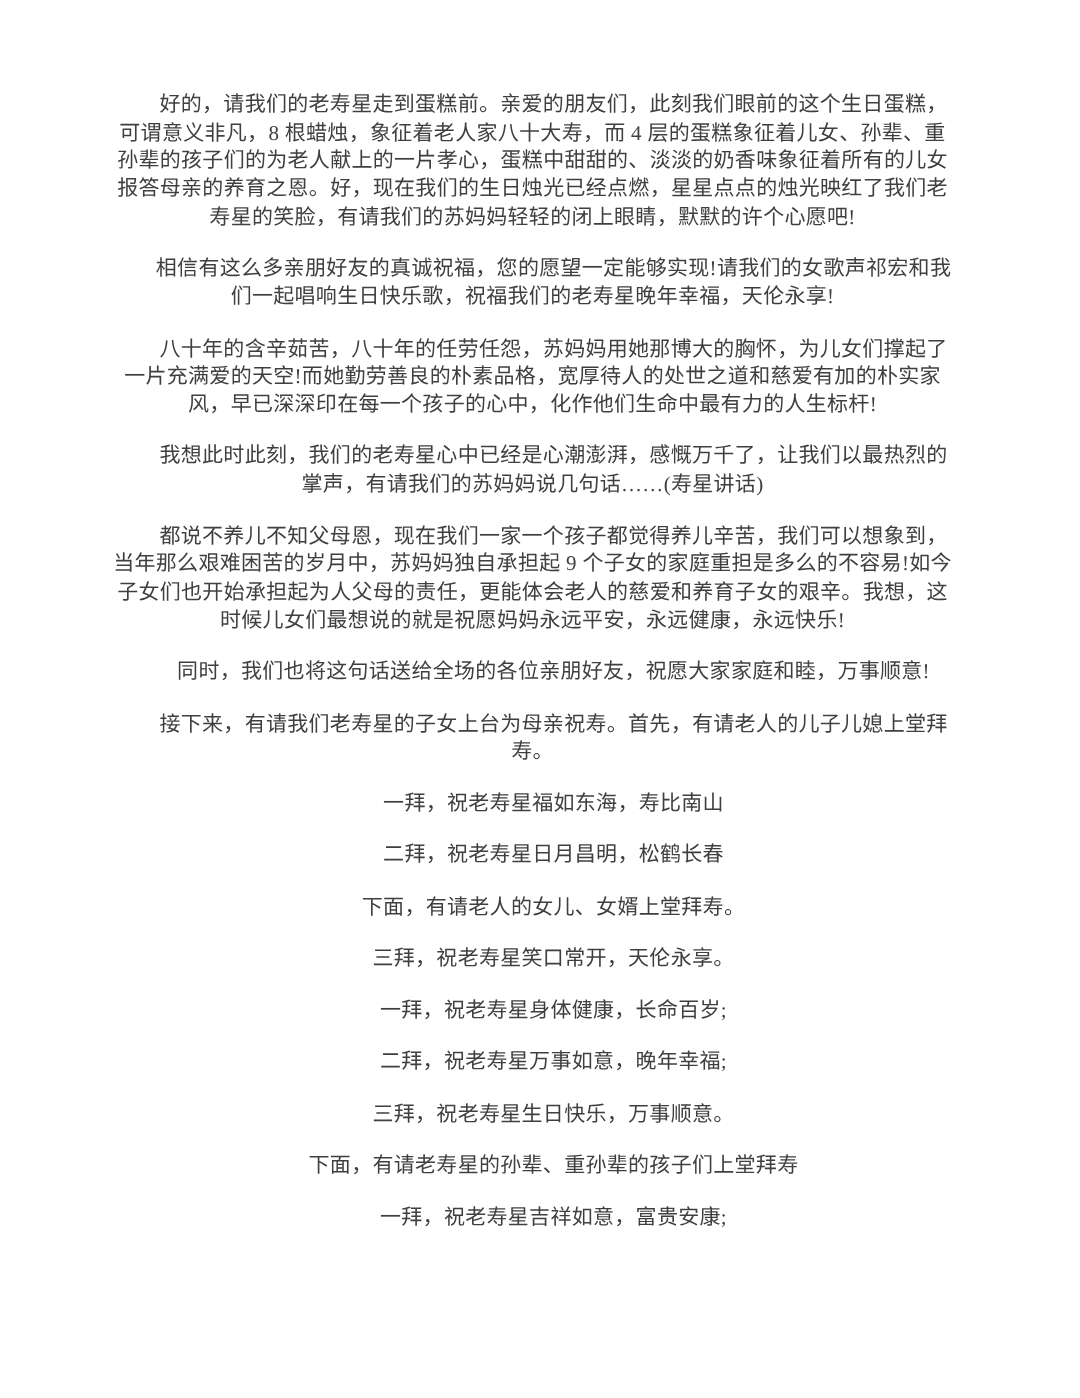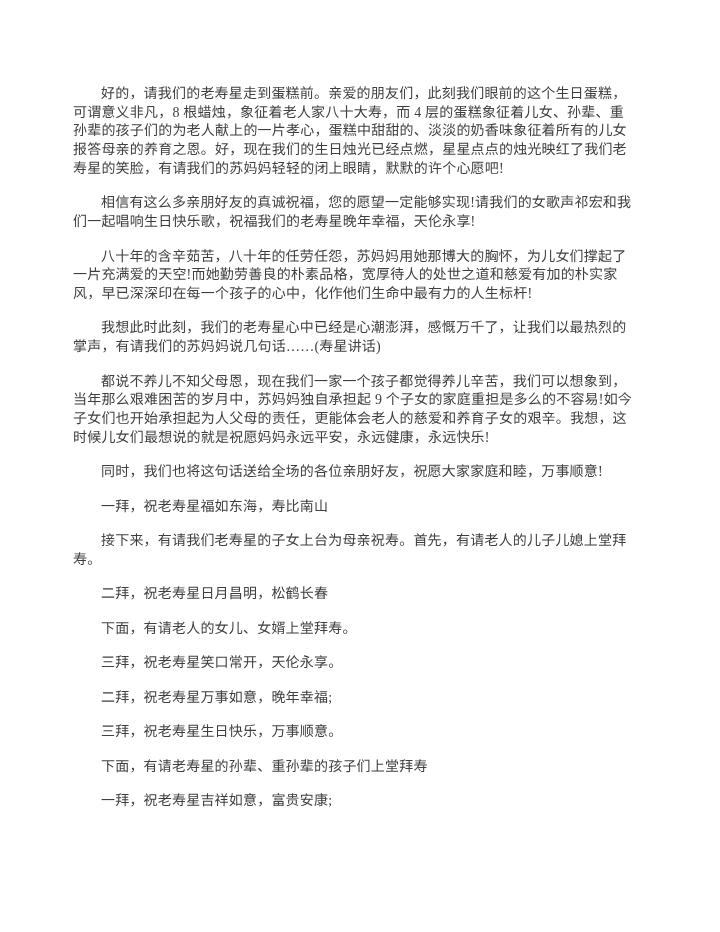--- a/index.html
+++ b/index.html
@@ -15,26 +15,26 @@
     font-family: "Liberation Serif", "DejaVu Serif", serif;
   }
   .page {
     position: absolute;
     inset: 0;
     background: #ffffff;
   }
   .doc {
     position: absolute;
     left: 73px;
-    top: 85px;
+    top: 62px;
     width: 564px;
     color: #3f3f3f;
     font-size: 14px;
     line-height: 18.7px;
-    text-align: left;
+    text-align: center;
     letter-spacing: 0.2px;
   }
   .doc p.para {
     margin: 0 0 15.8px 0;
     text-indent: 2em;
     word-break: break-all;
   }
   .doc p.para:last-child {
     margin-bottom: 16px;
   }
@@ -44,23 +44,24 @@
 
 <div class="page" style="background: rgb(255, 255, 255);">
   <div class="doc" style="color: rgb(63, 63, 63);">
 
   <p class="para">好的，请我们的老寿星走到蛋糕前。亲爱的朋友们，此刻我们眼前的这个生日蛋糕，可谓意义非凡，8 根蜡烛，象征着老人家八十大寿，而 4 层的蛋糕象征着儿女、孙辈、重孙辈的孩子们的为老人献上的一片孝心，蛋糕中甜甜的、淡淡的奶香味象征着所有的儿女报答母亲的养育之恩。好，现在我们的生日烛光已经点燃，星星点点的烛光映红了我们老寿星的笑脸，有请我们的苏妈妈轻轻的闭上眼睛，默默的许个心愿吧!</p>
       <p class="para">相信有这么多亲朋好友的真诚祝福，您的愿望一定能够实现!请我们的女歌声祁宏和我们一起唱响生日快乐歌，祝福我们的老寿星晚年幸福，天伦永享!</p>
       <p class="para">八十年的含辛茹苦，八十年的任劳任怨，苏妈妈用她那博大的胸怀，为儿女们撑起了一片充满爱的天空!而她勤劳善良的朴素品格，宽厚待人的处世之道和慈爱有加的朴实家风，早已深深印在每一个孩子的心中，化作他们生命中最有力的人生标杆!</p>
       <p class="para">我想此时此刻，我们的老寿星心中已经是心潮澎湃，感慨万千了，让我们以最热烈的掌声，有请我们的苏妈妈说几句话……(寿星讲话)</p>
       <p class="para">都说不养儿不知父母恩，现在我们一家一个孩子都觉得养儿辛苦，我们可以想象到，当年那么艰难困苦的岁月中，苏妈妈独自承担起 9 个子女的家庭重担是多么的不容易!如今子女们也开始承担起为人父母的责任，更能体会老人的慈爱和养育子女的艰辛。我想，这时候儿女们最想说的就是祝愿妈妈永远平安，永远健康，永远快乐!</p>
       <p class="para">同时，我们也将这句话送给全场的各位亲朋好友，祝愿大家家庭和睦，万事顺意!</p>
+      <p class="para">接下来，有请我们老寿星的子女上台为母亲祝寿。首先，有请老人的儿子儿媳上堂拜寿。</p>
       <p class="para">一拜，祝老寿星福如东海，寿比南山</p>
-      <p class="para">接下来，有请我们老寿星的子女上台为母亲祝寿。首先，有请老人的儿子儿媳上堂拜寿。</p>
       <p class="para">二拜，祝老寿星日月昌明，松鹤长春</p>
       <p class="para">下面，有请老人的女儿、女婿上堂拜寿。</p>
       <p class="para">三拜，祝老寿星笑口常开，天伦永享。</p>
+      <p class="para">一拜，祝老寿星身体健康，长命百岁;</p>
       <p class="para">二拜，祝老寿星万事如意，晚年幸福;</p>
       <p class="para">三拜，祝老寿星生日快乐，万事顺意。</p>
       <p class="para">下面，有请老寿星的孙辈、重孙辈的孩子们上堂拜寿</p>
       <p class="para">一拜，祝老寿星吉祥如意，富贵安康;</p>
     </div>
 </div>
 
 </body></html>

